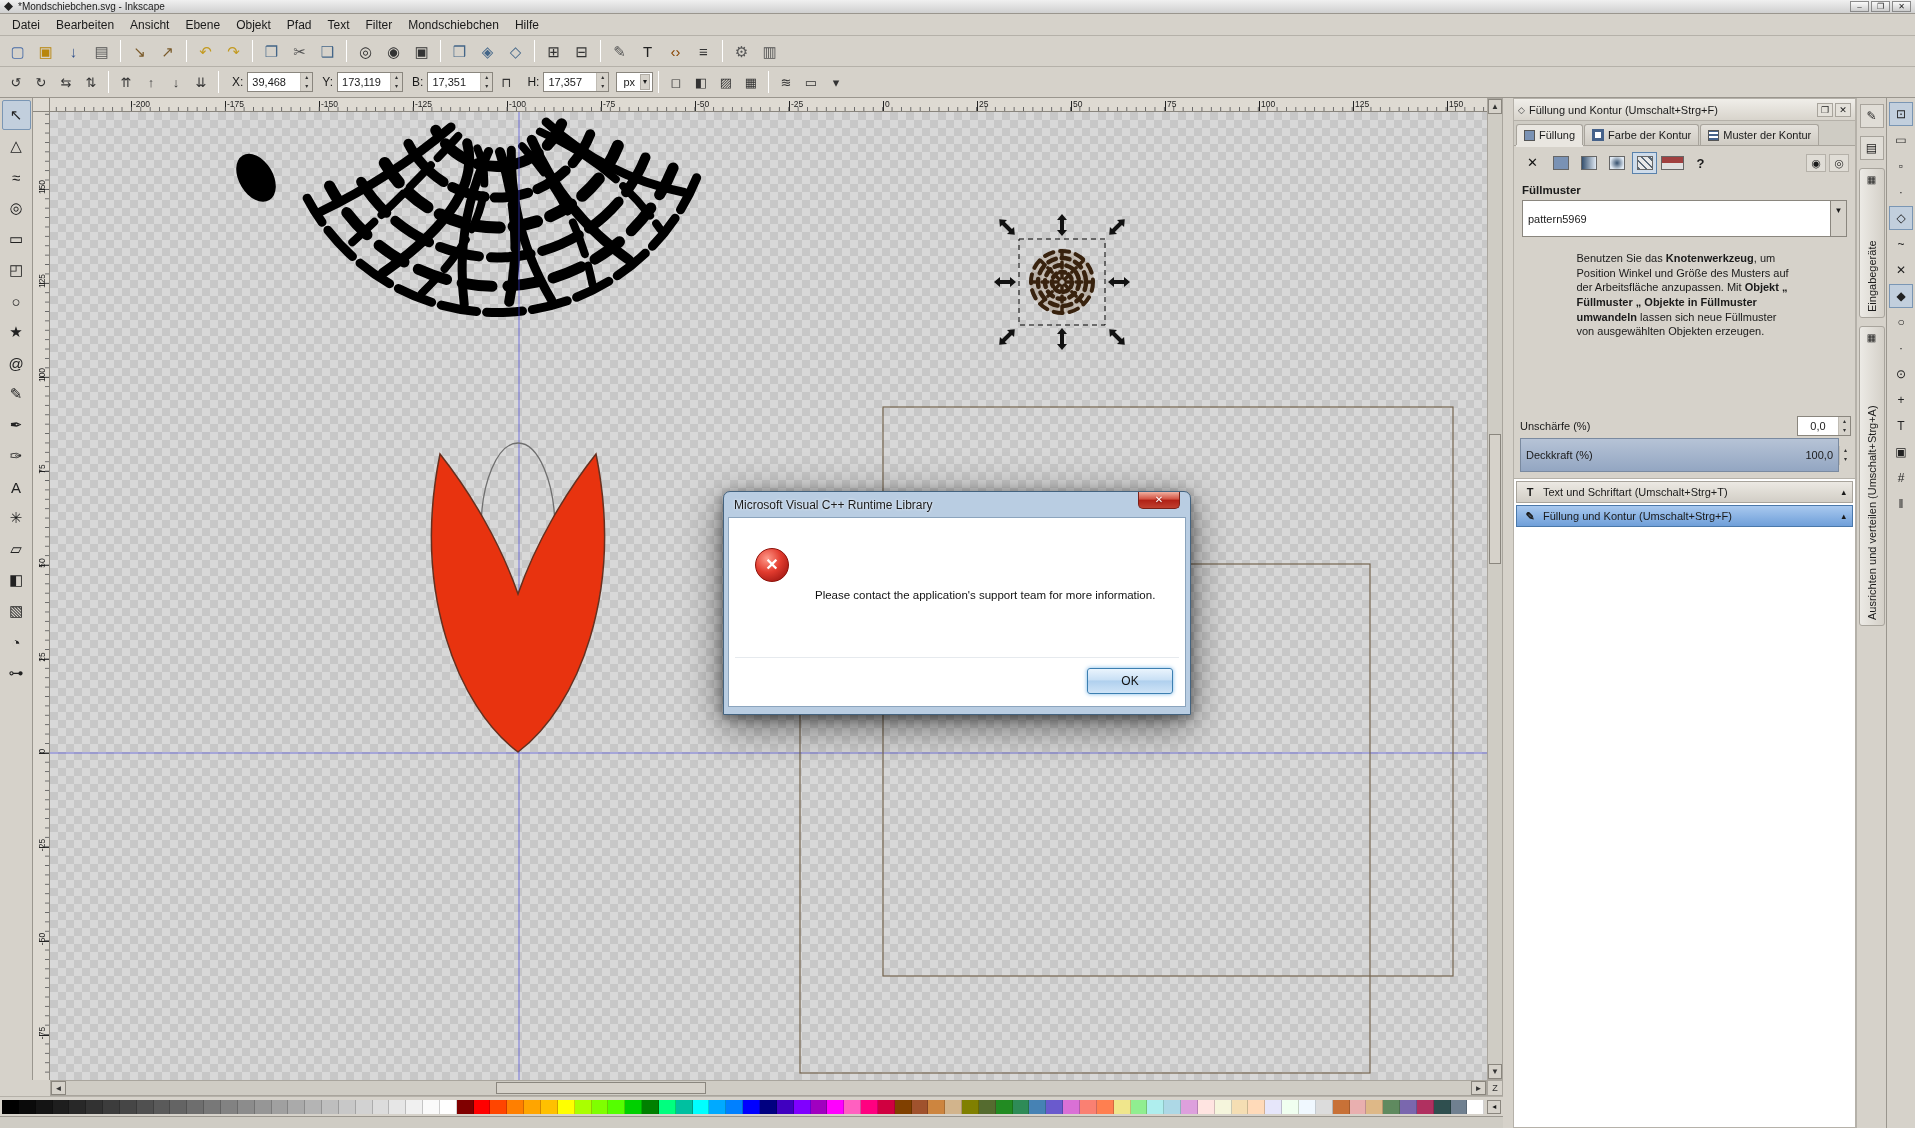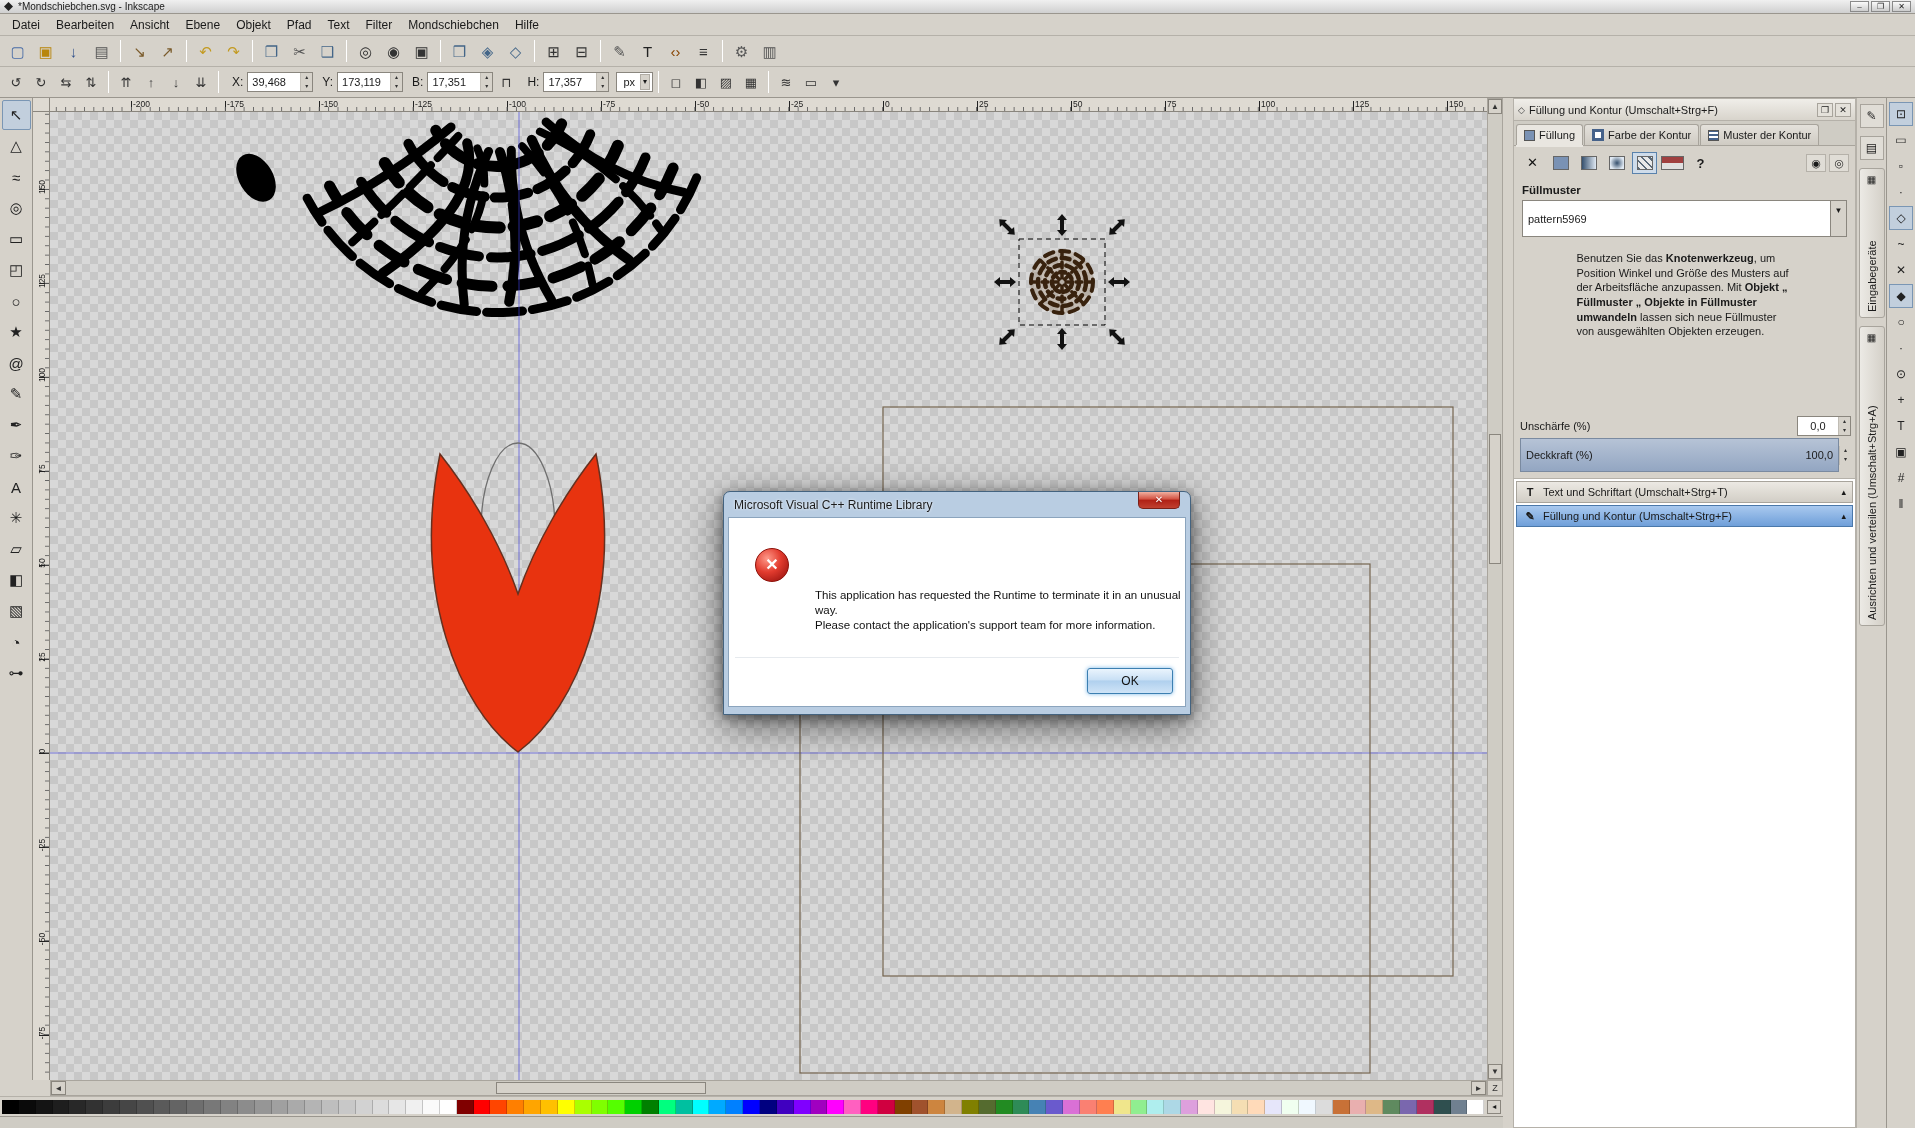--- a/index.html
+++ b/index.html
@@ -740,18 +740,17 @@
   </div>
 
 <div class="dialog">
   <div class="dlg-titlebar">
     <span>Microsoft Visual C++ Runtime Library</span>
   </div>
   <div class="dlg-close">✕</div>
   <div class="dlg-inner">
     <div class="dlg-erricon">✕</div>
     <div class="dlg-msg">
-        <p>This application has requested the Runtime to terminate it in an unusual way.</p>
         <p>Please contact the application's support team for more information.</p>
       </div>
     <button class="dlg-ok">OK</button>
   </div>
 </div>
 
 </body></html>

